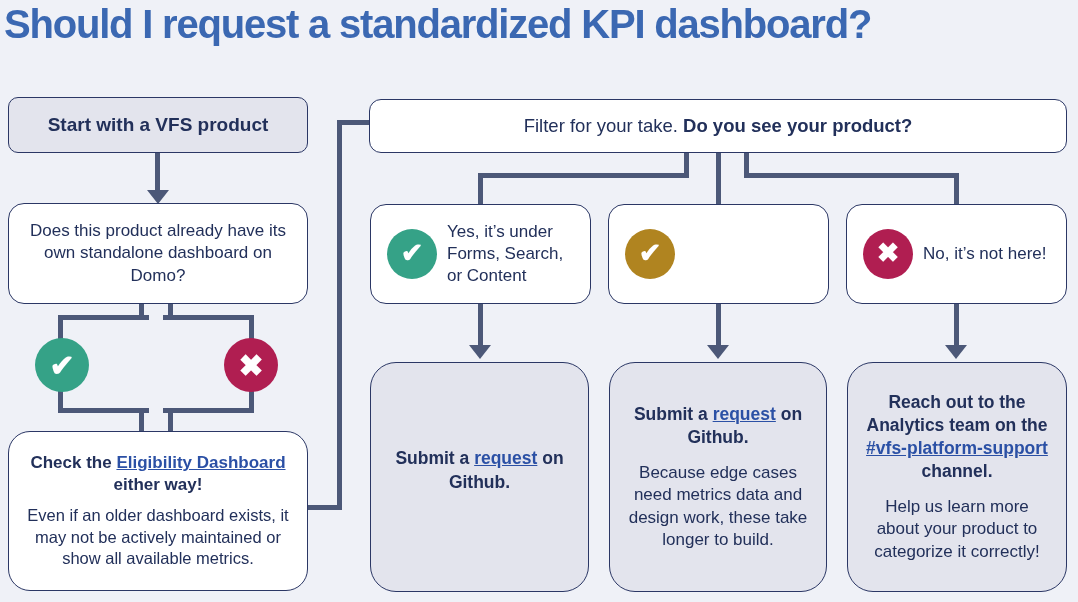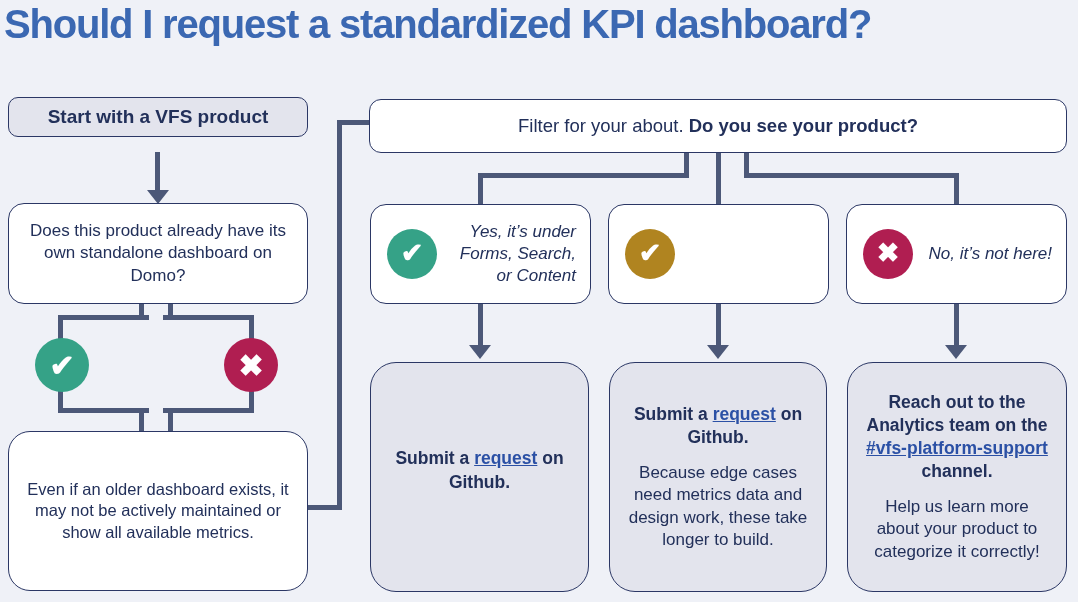--- a/index.html
+++ b/index.html
@@ -37,33 +37,33 @@
     border-radius:50%;z-index:3;
     display:flex;align-items:center;justify-content:center;
     color:#fff;font-weight:bold;
   }
   .circle.big{width:54px;height:54px;font-size:30px;}
   .circle.inbox{width:50px;height:50px;font-size:27px;flex:0 0 auto;}
   .green{background:#35A287;}
   .gold{background:#B08420;}
   .crimson{background:#B01E51;}
   
-  .start-box{left:8px;top:97px;width:300px;height:40px;border-radius:10px;
+  .start-box{left:8px;top:97px;width:300px;height:56px;border-radius:10px;
     font-size:19px;font-weight:bold;}
   .question-box{left:8px;top:203px;width:300px;height:101px;border-radius:16px;
     font-size:17px;line-height:1.32;padding:4px 10px;text-align:center;}
   .elig-box{left:8px;top:431px;width:300px;height:160px;border-radius:22px;
     flex-direction:column;font-size:16.5px;line-height:1.3;padding:6px 11px;}
   .elig-box .head{font-weight:bold;font-size:17px;margin-bottom:9px;}
   .filter-box{left:369px;top:99px;width:698px;height:54px;border-radius:12px;
     font-size:18.5px;}
   .decision{top:204px;width:221px;height:100px;border-radius:16px;
     justify-content:flex-start;padding-left:16px;padding-right:12px;
     font-size:17px;line-height:1.3;}
-  .decision .lbl{flex:1;text-align:right;padding:0 2px;font-style:italic;}
+  .decision .lbl{flex:1;text-align:left;padding:0 2px;}
   .decision .circle{margin-right:8px;}
   .result{top:362px;height:230px;border-radius:26px;
     flex-direction:column;font-size:17px;line-height:1.32;padding:8px 14px;}
   .result .head{font-weight:bold;font-size:17.5px;margin-bottom:13px;}
   a.link{color:#2B50A5;font-weight:bold;text-decoration:underline;cursor:pointer;margin-top:12px;}
 </style>
 </head>
 <body>
 
 <div class="abs title">Should I request a standardized KPI dashboard?</div>
@@ -110,26 +110,29 @@
 </div>
 
 <div class="abs circle big green" style="left:35px;top:338px;">
   <span>✔</span>
 </div>
 <div class="abs circle big crimson" style="left:224px;top:338px;">
   <span>✖</span>
 </div>
 
 <div class="abs node white elig-box">
+  <div class="head">
+    <span>Check the </span><a class="link">Eligibility Dashboard</a><span> either way!</span>
+  </div>
   <div>Even if an older dashboard exists, it may not be actively maintained or show all available metrics.</div>
 </div>
 
 <div class="abs node white filter-box">
   <span>
-    <span>Filter for your about. </span><b>Do you see your product?</b>
+    <span>Filter for your take. </span><b>Do you see your product?</b>
   </span>
 </div>
 
 <div class="abs node white decision" style="left:370px;">
   <span class="circle inbox green">✔</span>
   <span class="lbl">Yes, it’s under Forms, Search, or Content</span>
 </div>
 <div class="abs node white decision" style="left:608px;">
   <span class="circle inbox gold">✔</span>
 </div>

